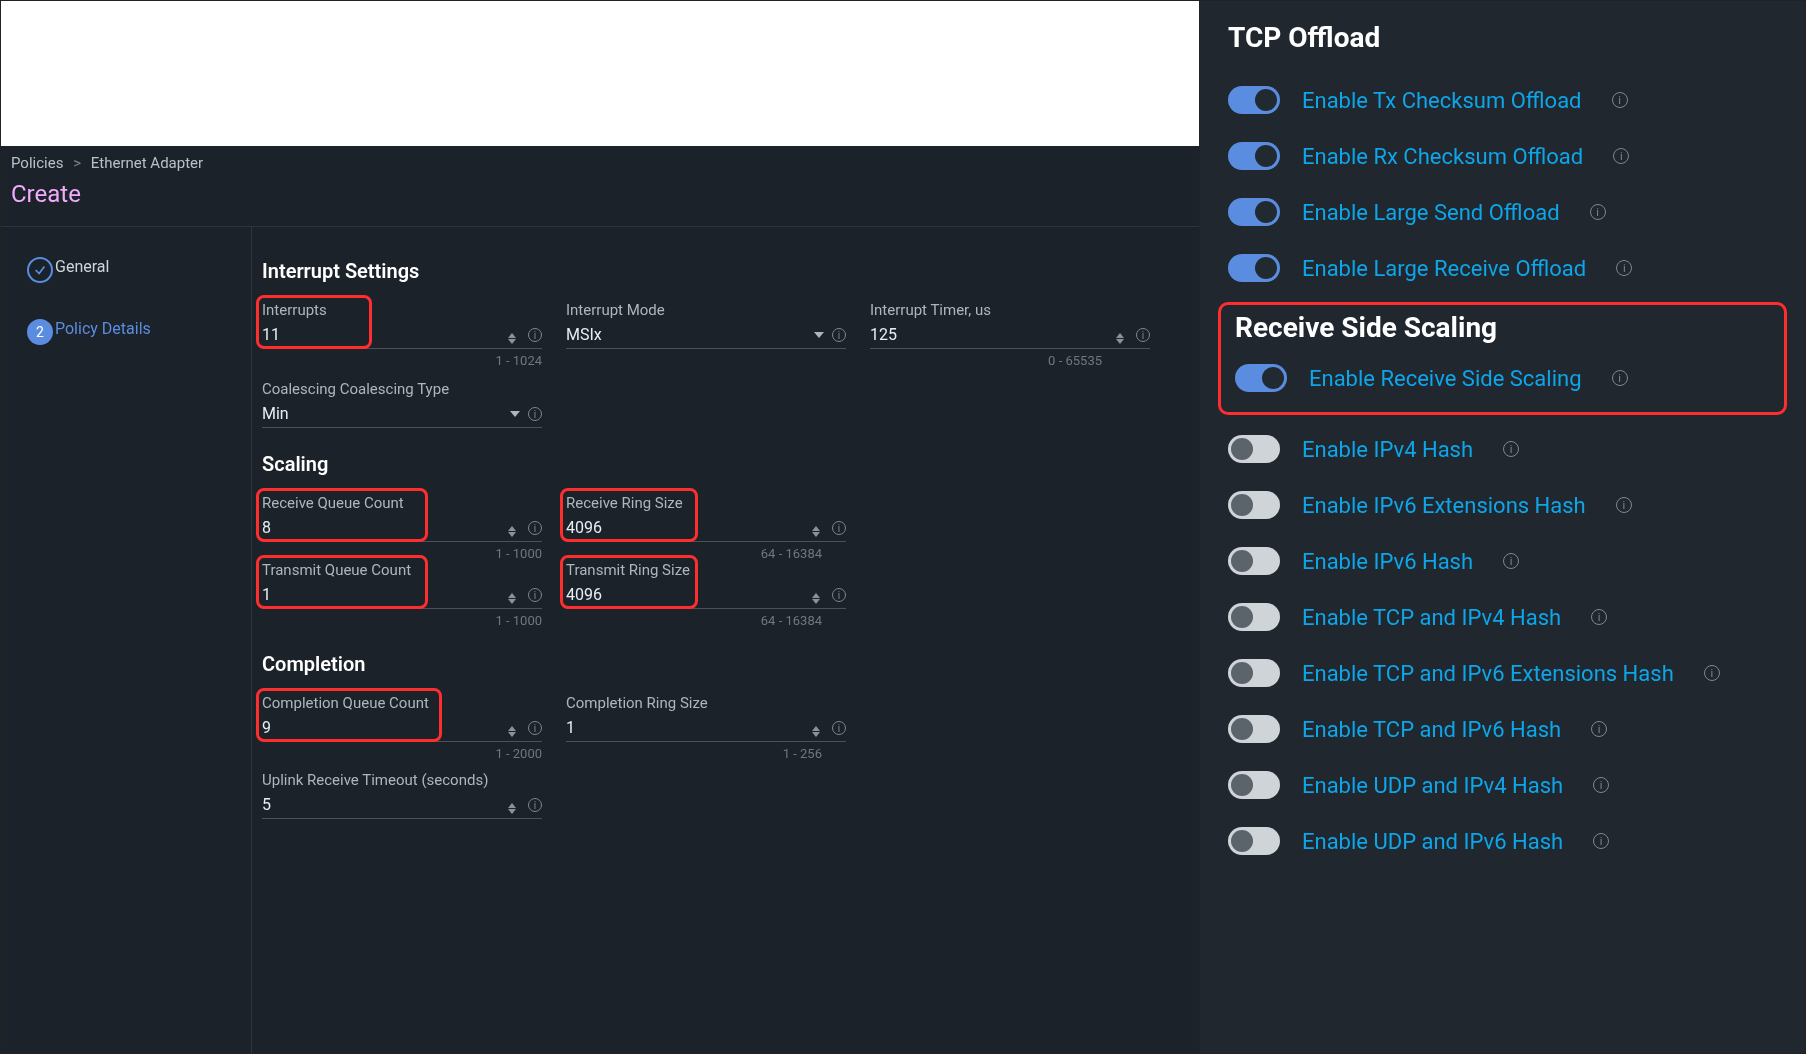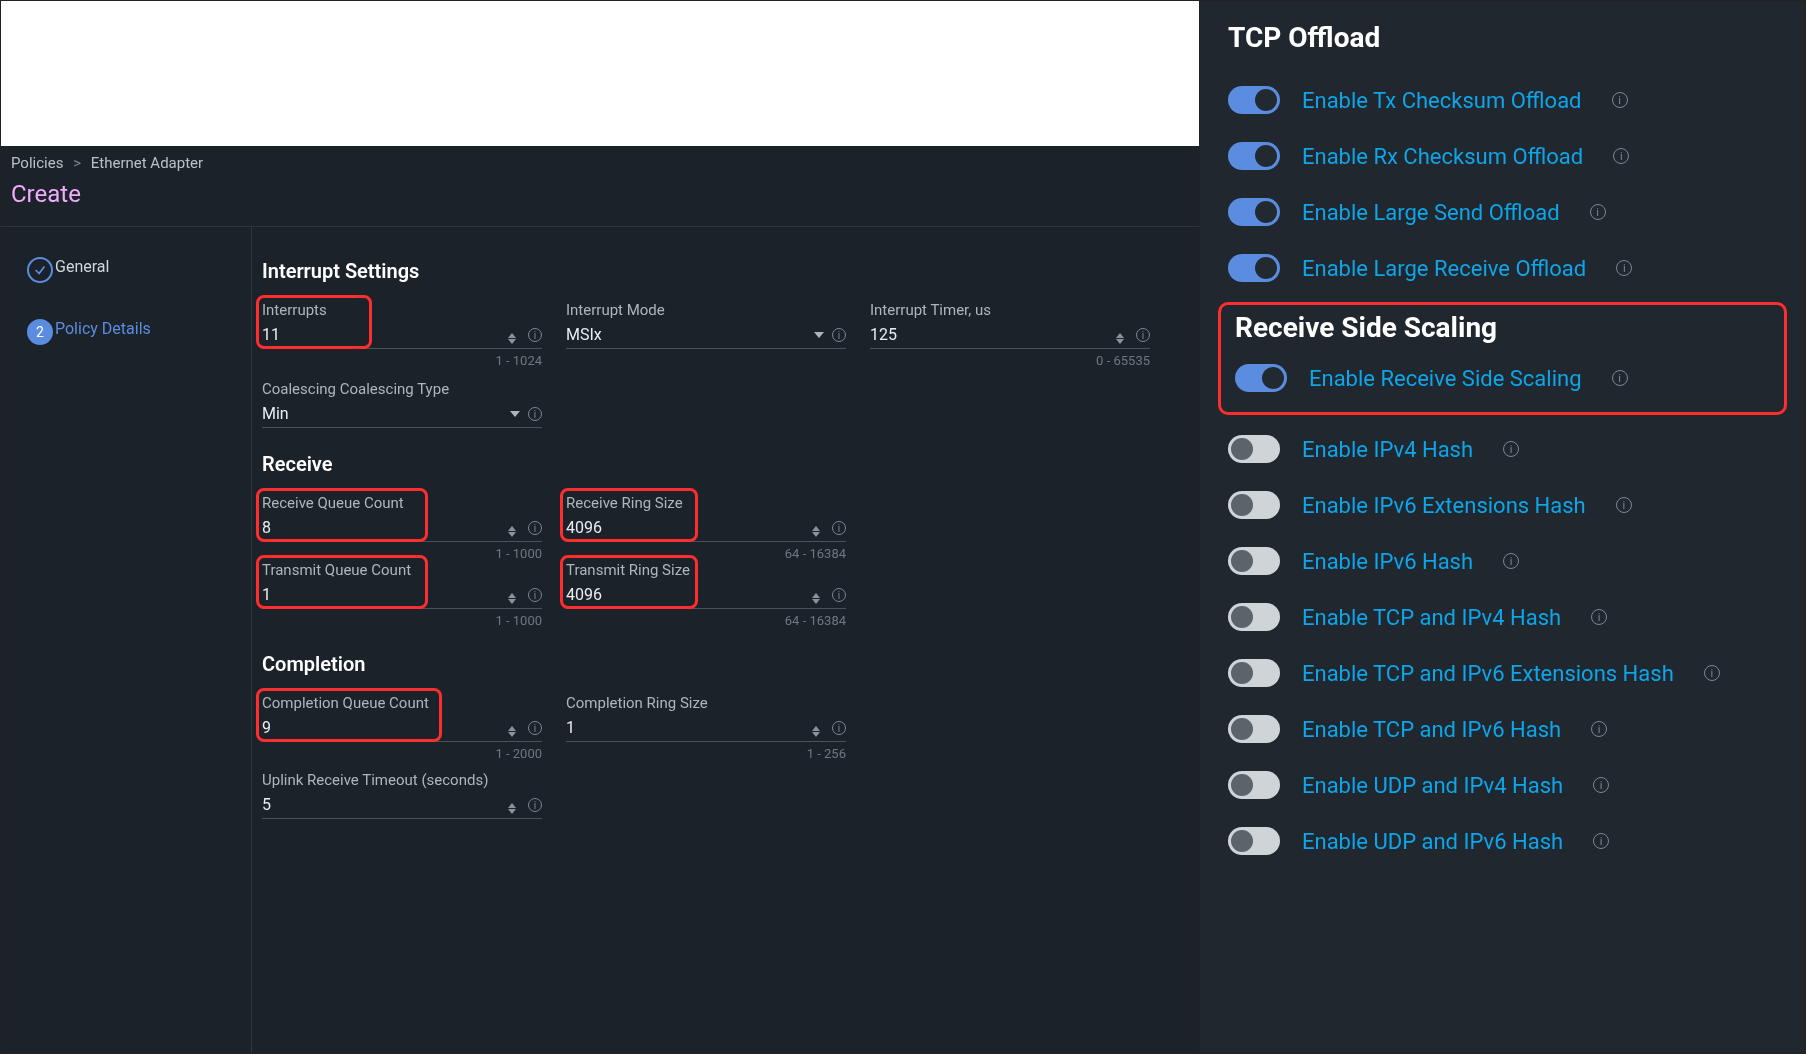--- a/index.html
+++ b/index.html
@@ -121,21 +121,21 @@
     position:absolute; right:22px; bottom:10px;
     width:0;height:0;border-left:5px solid transparent;border-right:5px solid transparent;border-top:6px solid #aeb6bd;
   }
   .hint {
     text-align: right;
     font-size: 13px;
     color: #6e7880;
     width: 280px;
     margin-top: 4px;
   }
-  .hints-row { display:flex; gap:24px; }
+  .hints-row { display:flex; }
   .redbox {
     border: 3px solid #ff2e2e;
     border-radius: 8px;
     position:absolute;
     pointer-events:none;
   }
   
   .right-panel {
     flex:1;
     background:#20272e;
@@ -251,21 +251,21 @@
 
         <div class="fields-row" style="margin-top:12px;">
           <div class="field">
             <span class="flabel">Coalescing Coalescing Type</span>
             <span class="fvalue">Min</span>
             <span class="caret"></span>
             <span class="info">i</span>
           </div>
         </div>
 
-        <div class="section-title tight">Receive</div>
+        <div class="section-title tight">Scaling</div>
         <div class="fields-row" style="position:relative;">
           <div class="field">
             <span class="flabel">Receive Queue Count</span>
             <span class="fvalue">8</span>
             <span class="stepper">
                 <span class="arr up"></span>
                 <span class="arr dn"></span>
               </span>
             <span class="info">i</span>
             <span class="redbox" style="left:-6px;top:-6px;width:172px;height:54px;"></span>

